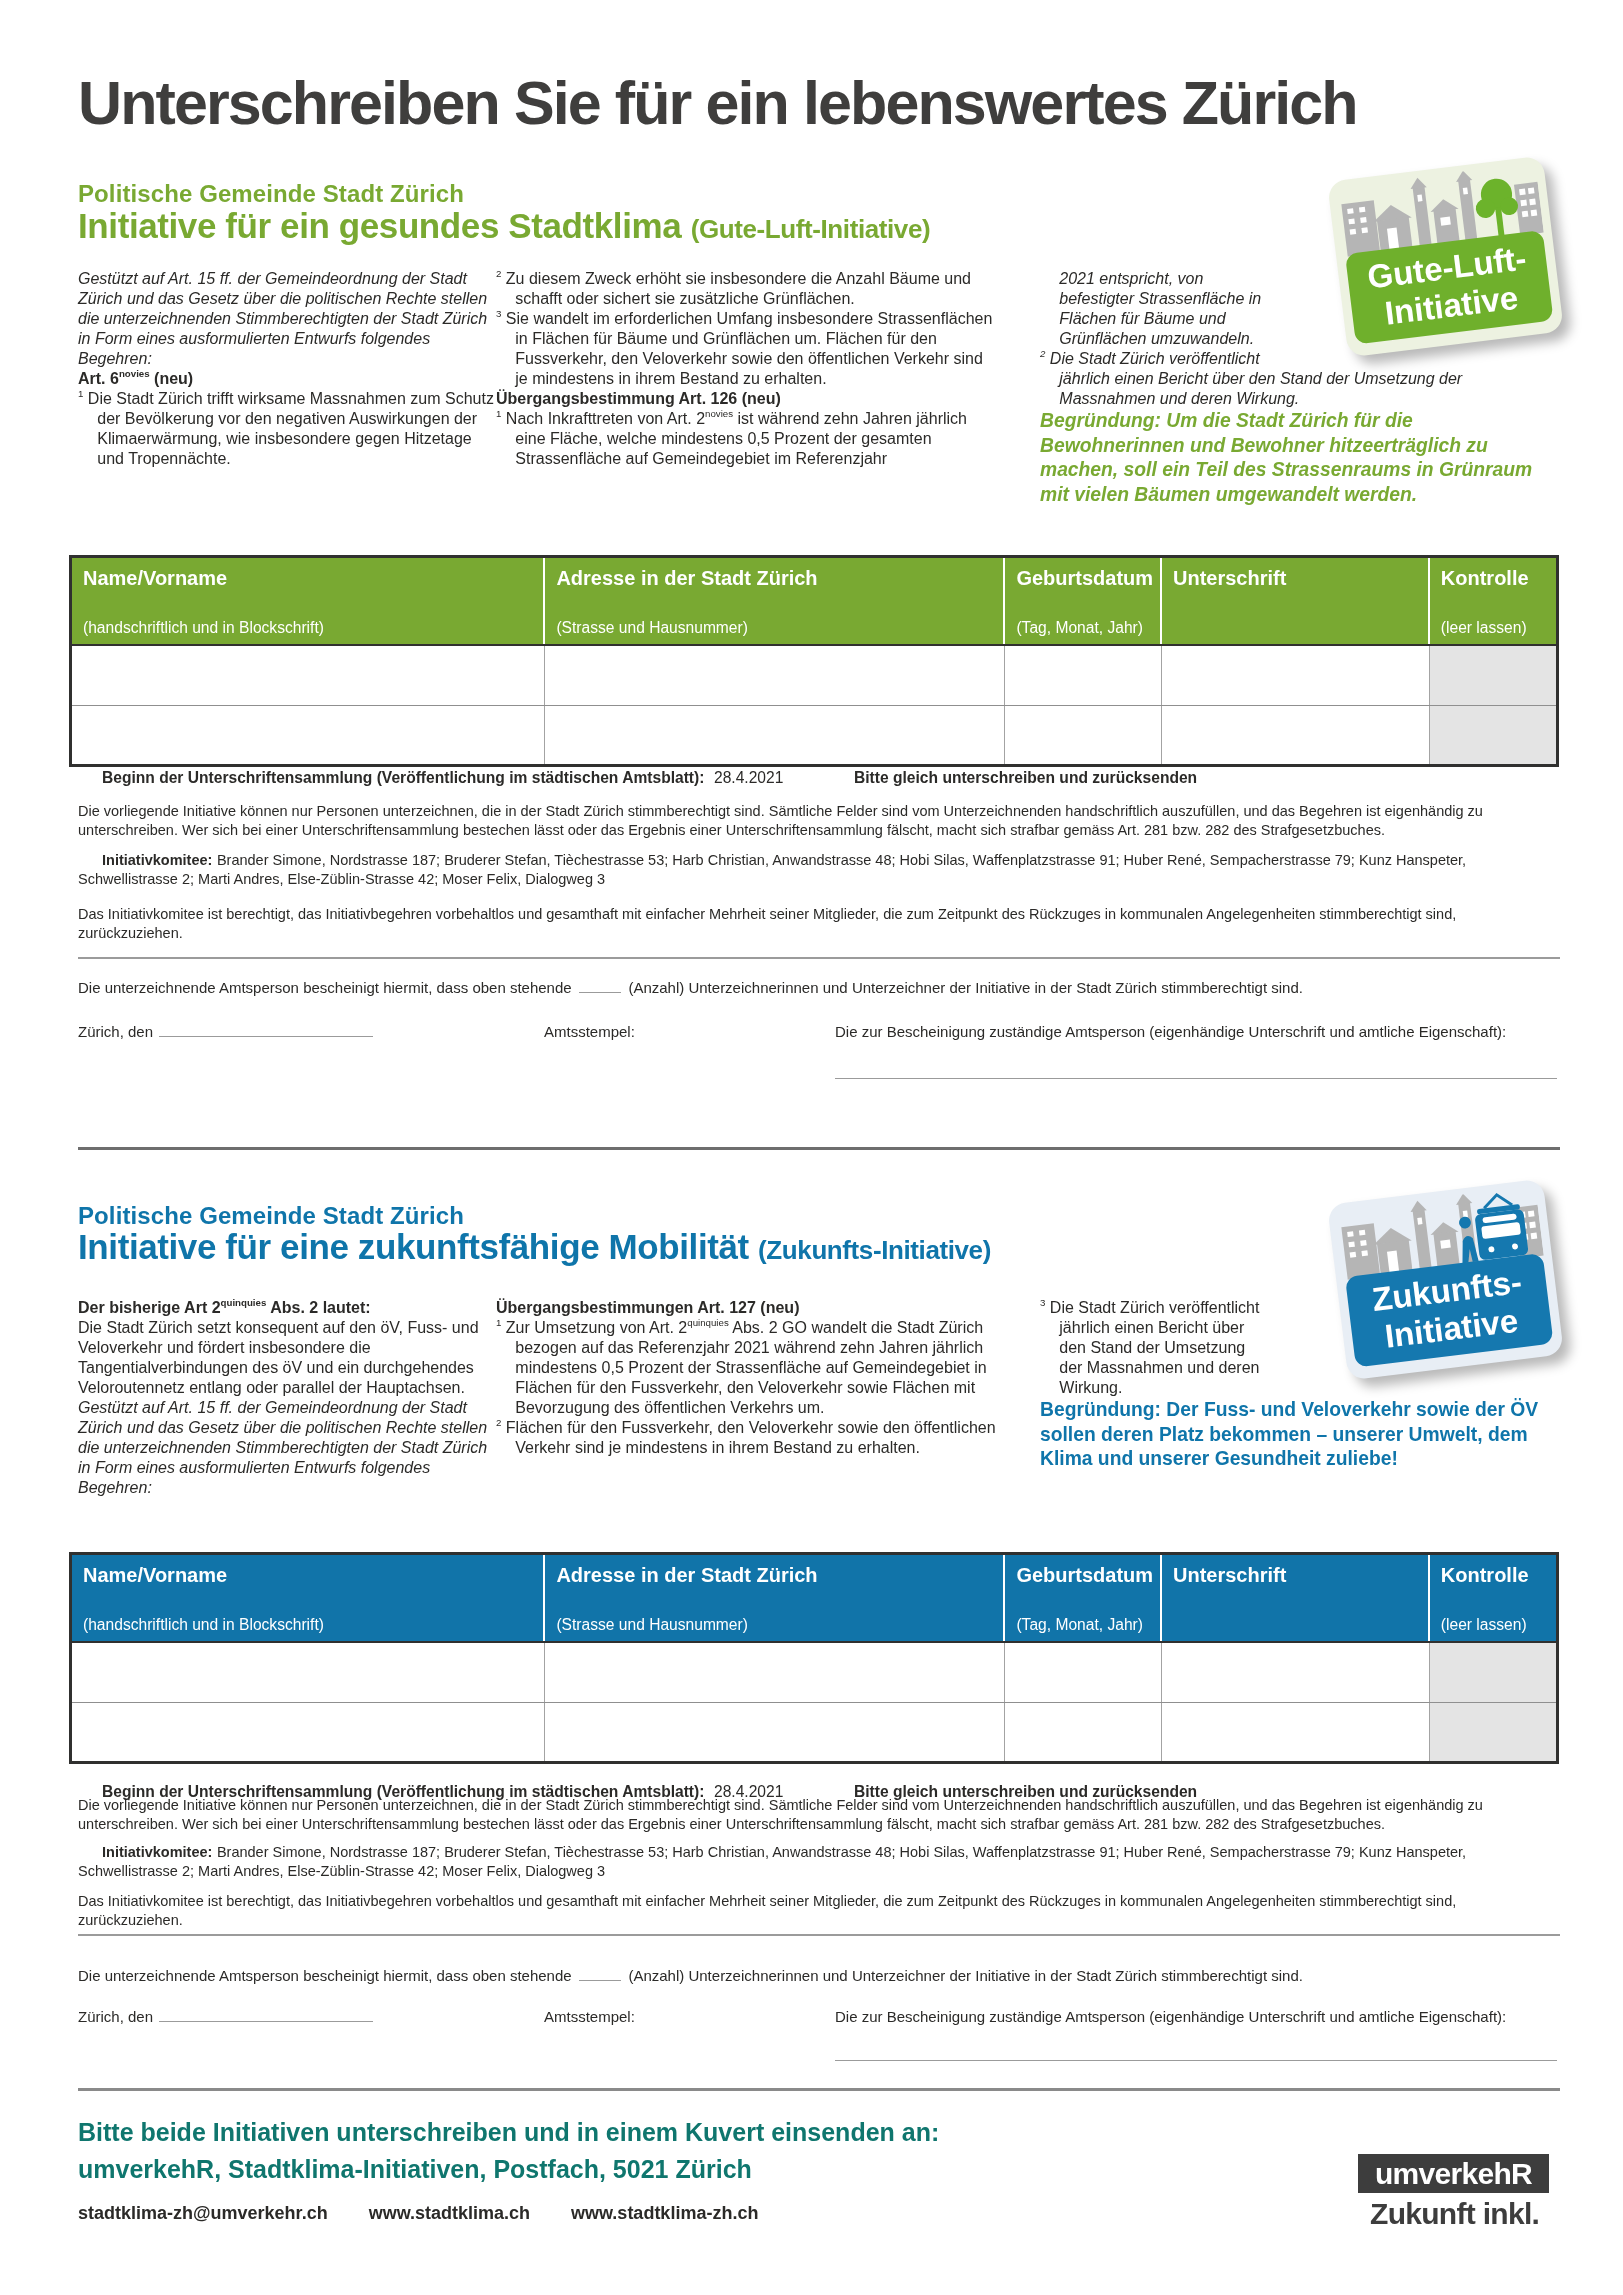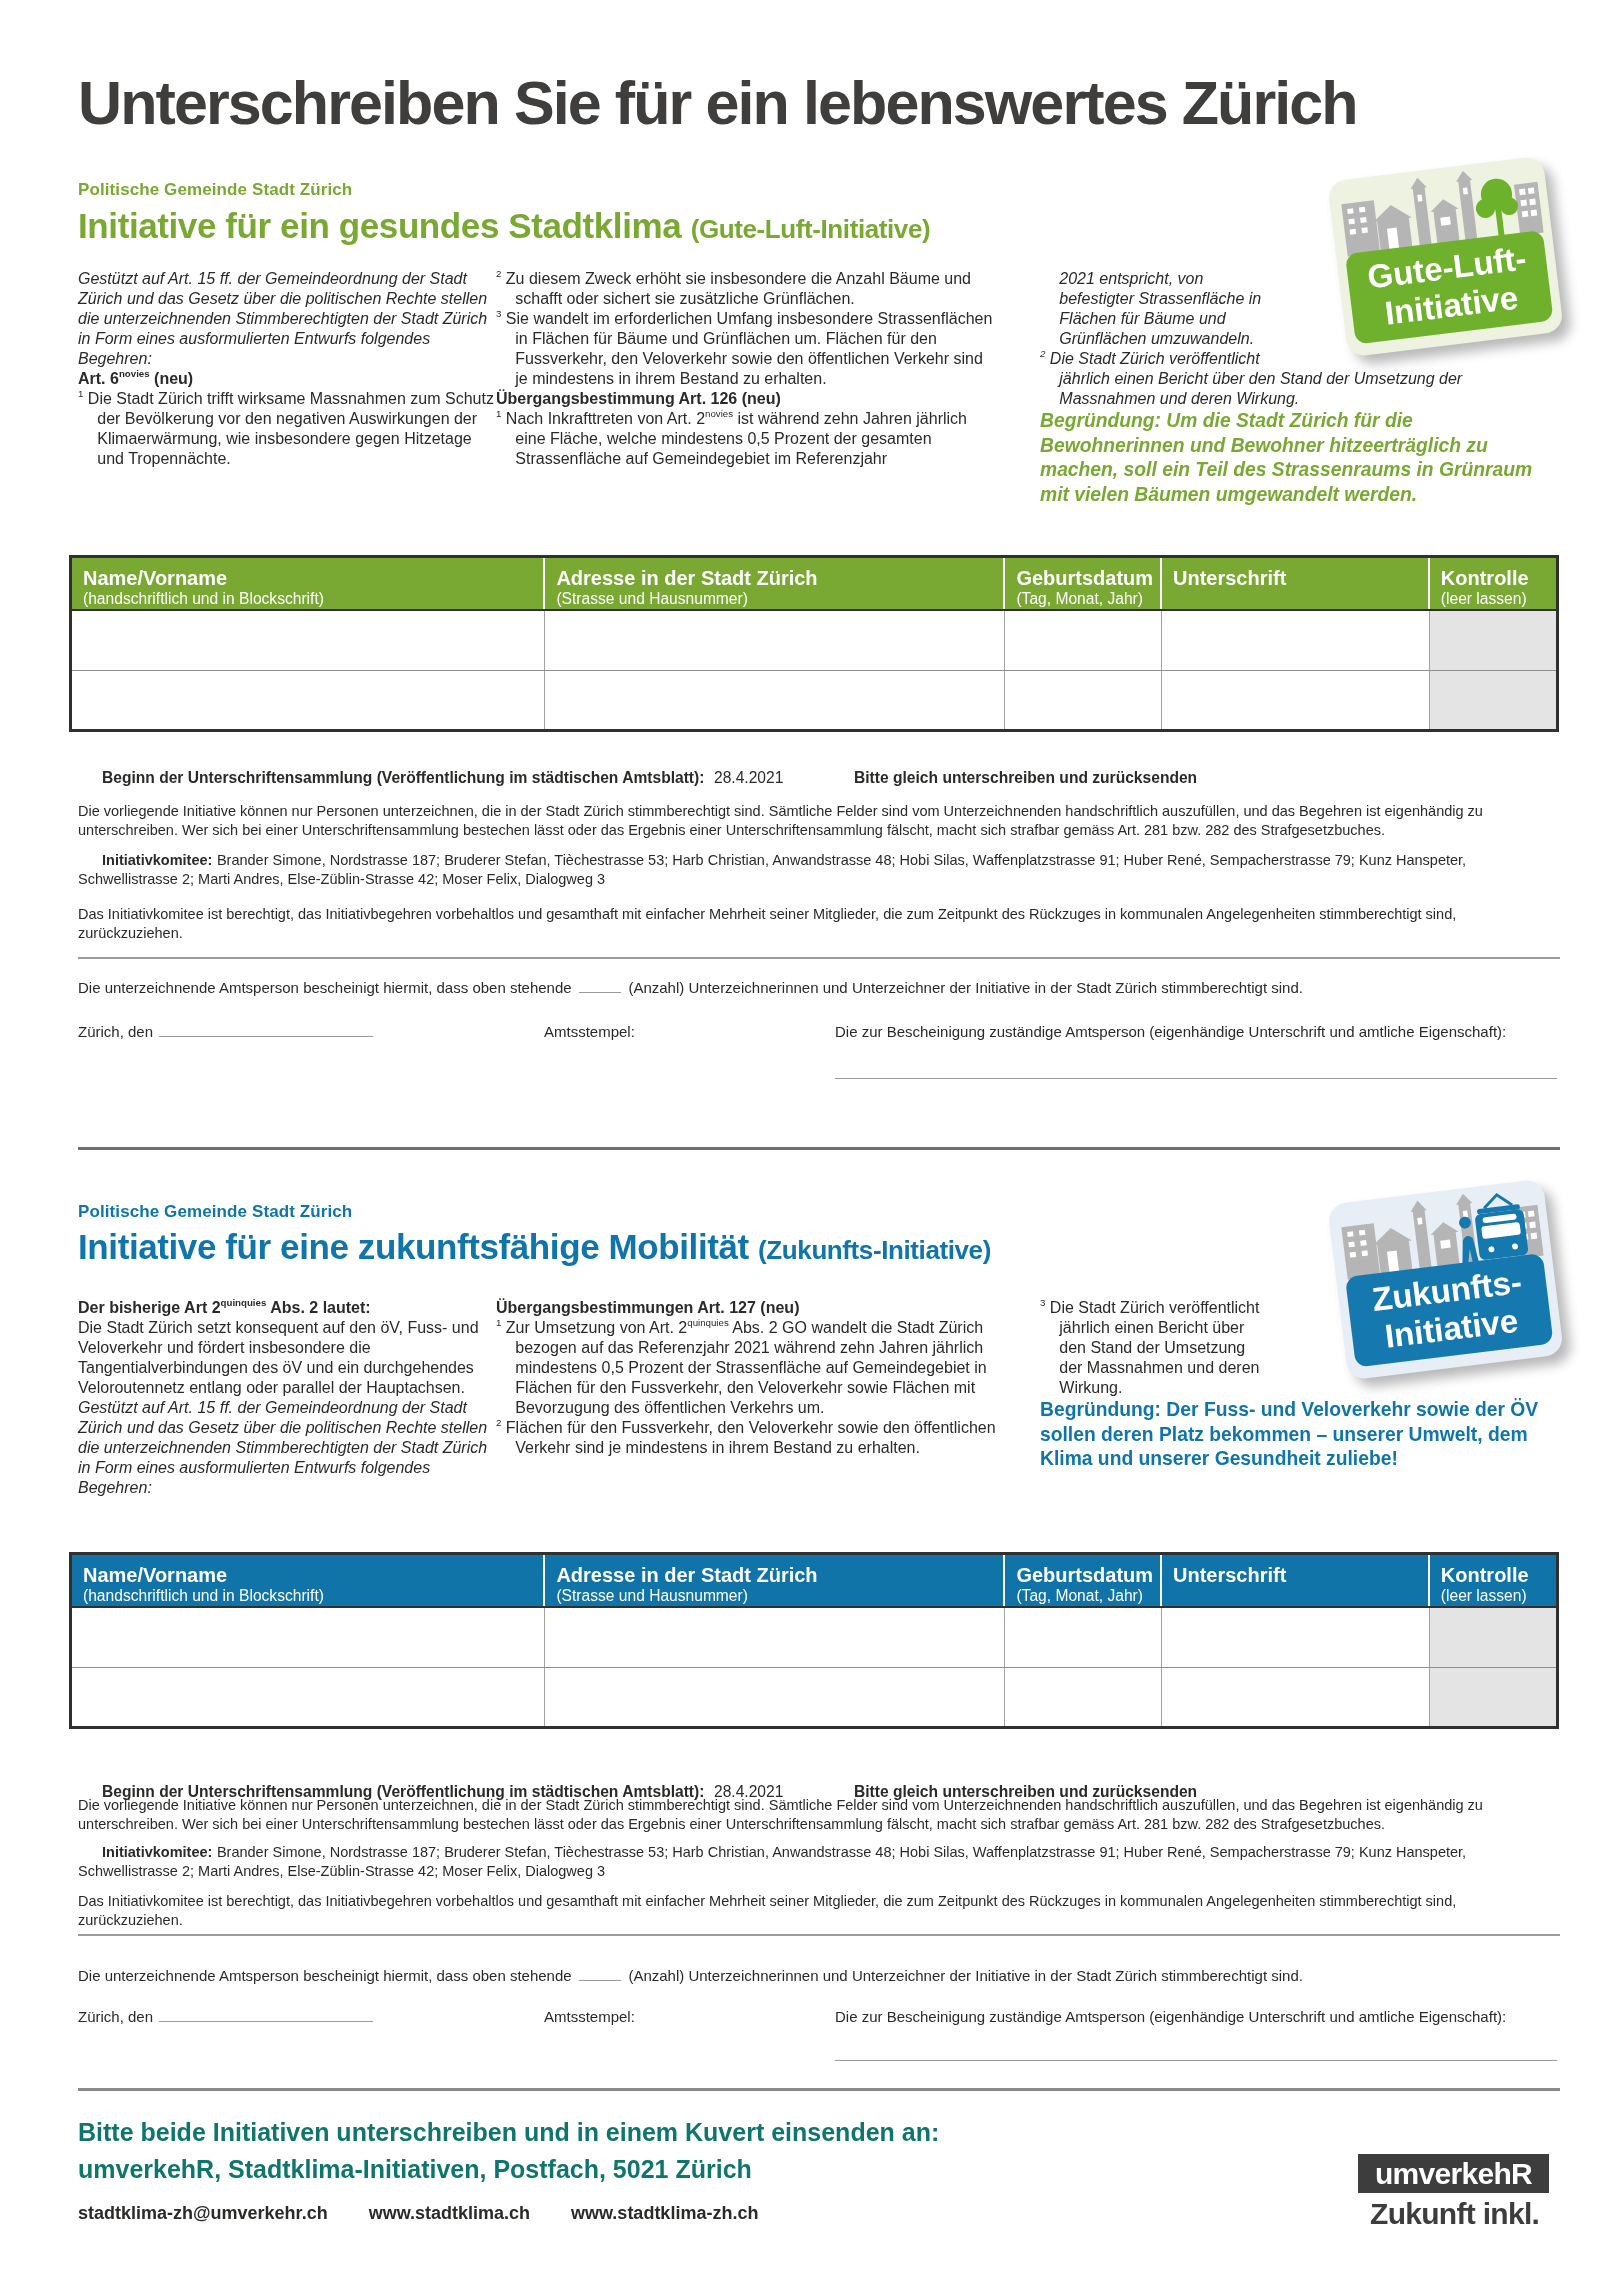--- a/index.html
+++ b/index.html
@@ -14,41 +14,41 @@
     overflow: hidden;
   }
   .abs { position: absolute; }
   .title {
     font-size: 61px;
     font-weight: bold;
     letter-spacing: -1.9px;
     color: #3f3e3d;
     white-space: nowrap;
   }
-  .kicker { font-size: 17px; font-weight: bold; letter-spacing: 0.1px; }
+  .kicker { font-size: 24px; font-weight: bold; letter-spacing: 0.1px; }
   .green { color: #79a932; }
   .blue  { color: #0f75aa; }
   .heading { font-size: 35px; font-weight: bold; letter-spacing: -0.4px; white-space: nowrap; }
   .heading .suffix { font-size: 26px; }
   .body { font-size: 16px; line-height: 20px; }
   .body p { margin: 0; }
   .ital { font-style: italic; }
   .b { font-weight: bold; margin-left: 24px; }
   .bhead { font-weight: bold; }
   .mt14 { margin-top: 9.7px; }
   .mt27 { margin-top: 20px; }
   .item { padding-left: 19.3px; text-indent: -19.3px; }
   .cont { padding-left: 19.3px; }
   sup.fn { font-size: 9.7px; vertical-align: 6.7px; line-height: 0; }
   .reason { font-size: 19.3px; line-height: 24.5px; font-weight: bold; }
   .badge-gap { float: right; width: 297px; height: 83px; }
 
   
   .tbl { border: 3px solid #30302f; width: 1490px; background:#fff; }
-  .thead { display: flex; height: 53px; color: #fff; border-bottom: 2.2px solid #30302f; }
+  .thead { display: flex; height: 88px; color: #fff; border-bottom: 2.2px solid #30302f; }
   .tbl.green-tbl .thead { background: #79a932; }
   .tbl.blue-tbl  .thead { background: #1174a9; }
   .thead .cell { display:flex; flex-direction:column; justify-content:space-between; padding: 9px 4.5px 6.7px 11px; }
   .thead .cell:not(:last-child) { border-right: 2.2px solid #fff; }
   .thead .t { font-size: 20px; font-weight: bold; }
   .thead .s { font-size: 15.6px; font-weight: normal; }
   .trow { display: flex; height: 59px; background: #fff; }
   .trow + .trow { border-top: 1.5px solid #8f8f8f; }
   .trow .cell:not(:last-child) { border-right: 1.5px solid #a3a3a3; }
   .trow .cell.ctrl { background: #e4e4e4; }

